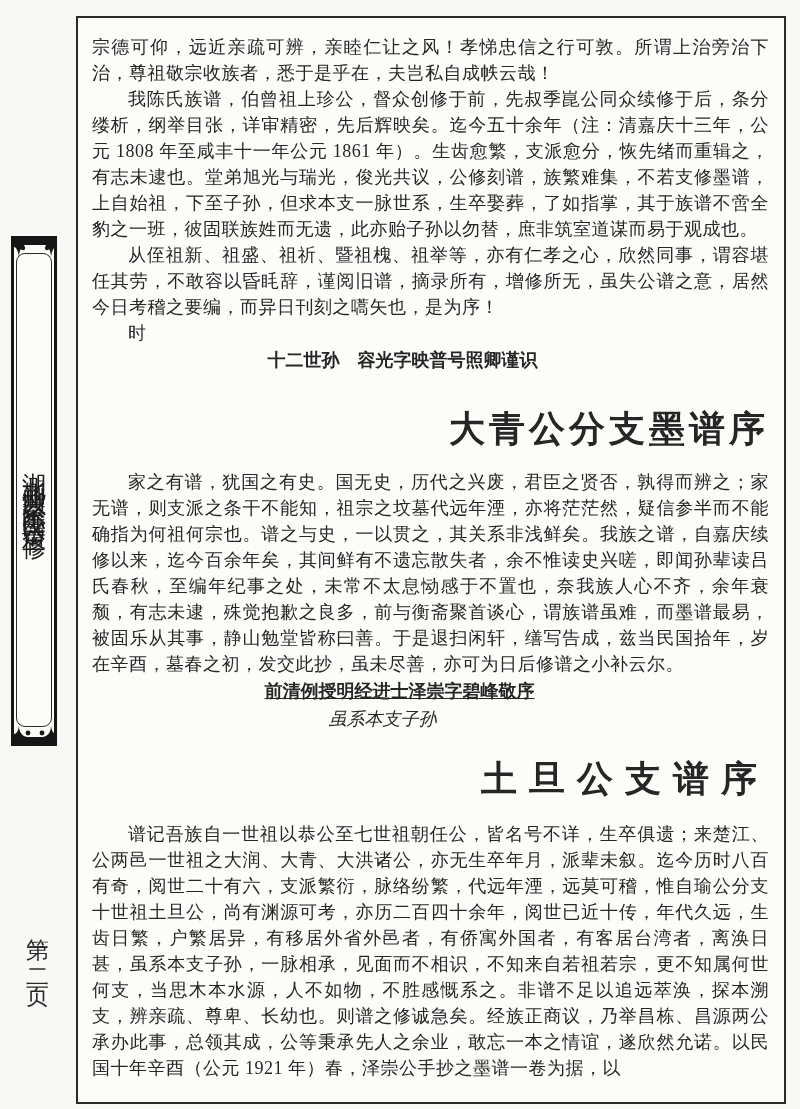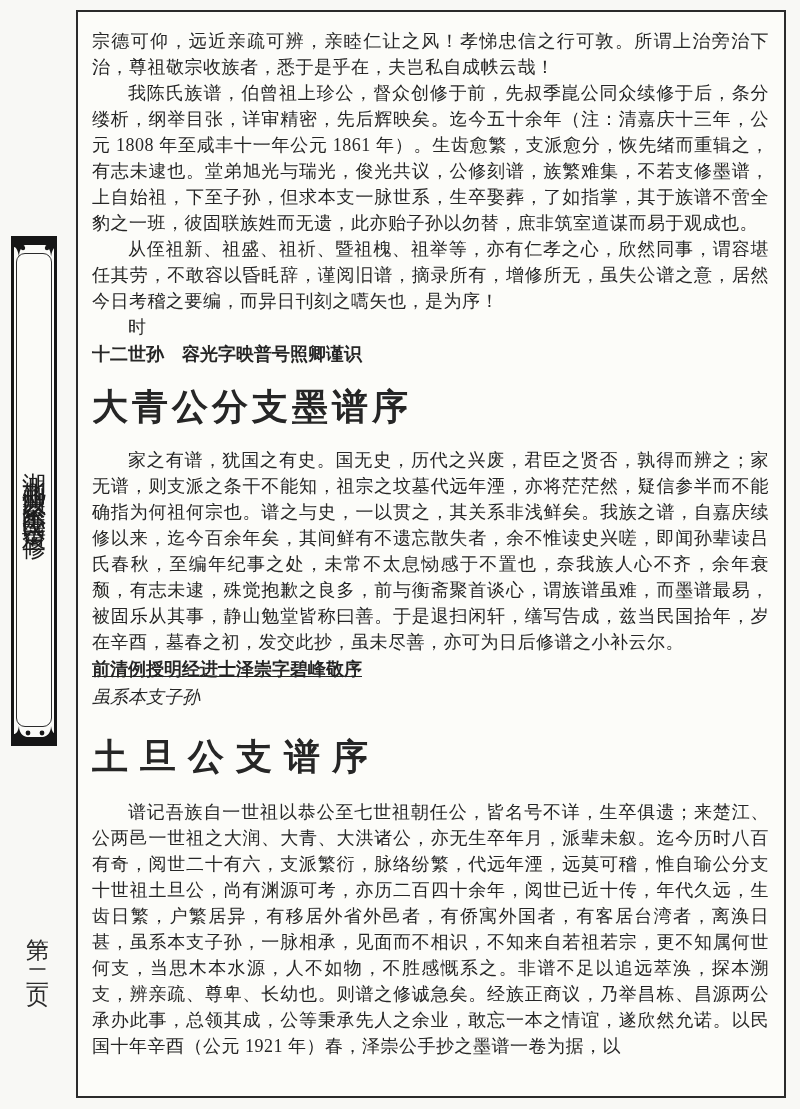--- a/index.html
+++ b/index.html
@@ -7,54 +7,54 @@
     position:relative;
     width:800px; height:1109px;
     background:#f8f8f5;
     overflow:hidden;
     font-family:"Liberation Serif","DejaVu Serif",serif;
     color:#262626;
   }
 
   
   .content-box {
-    position:absolute; left:76px; top:10px;
+    position:absolute; left:76px; top:16px;
     width:710px; height:1088px;
     box-sizing:border-box;
     border:2px solid #2b2b2b;
     background:#fcfcf9;
     padding:16px 15px 0 14px;
     overflow:hidden;
   }
   .body-text {
     margin:0;
     font-size:18px;
     line-height:26px;
     text-align:justify;
     text-indent:2em;
     letter-spacing:0.5px;
   }
   .body-text.no-indent { text-indent:0; }
   .signature {
     margin:1px 0 0 0;
     font-size:18px;
     line-height:27px;
-    text-align:left;
+    text-align:center;
   }
   .signature.bold { font-weight:bold; }
   .signature.kai { font-style:italic; }
   .sig-intro { padding-right:56px; }
   .sig-s1 { padding-right:62px;text-decoration:underline; }
   .sig-s1-note { padding-right:96px; }
   h1.sec-heading {
-    margin:17px 0 18px 0;
+    margin:33px 0 18px 0;
     font-size:36px;
     line-height:44px;
     font-weight:700;
-    text-align:left;
+    text-align:right;
     letter-spacing:4px;
   }
   h1.sec-heading.spaced { letter-spacing:12px; margin-top:24px; margin-bottom:20px; }
 
   
   .banner {
     position:absolute; left:10px; top:236px;
     width:48px;
   }
   .banner-bar { height:9px; background:#161616; margin:0 1px; }

